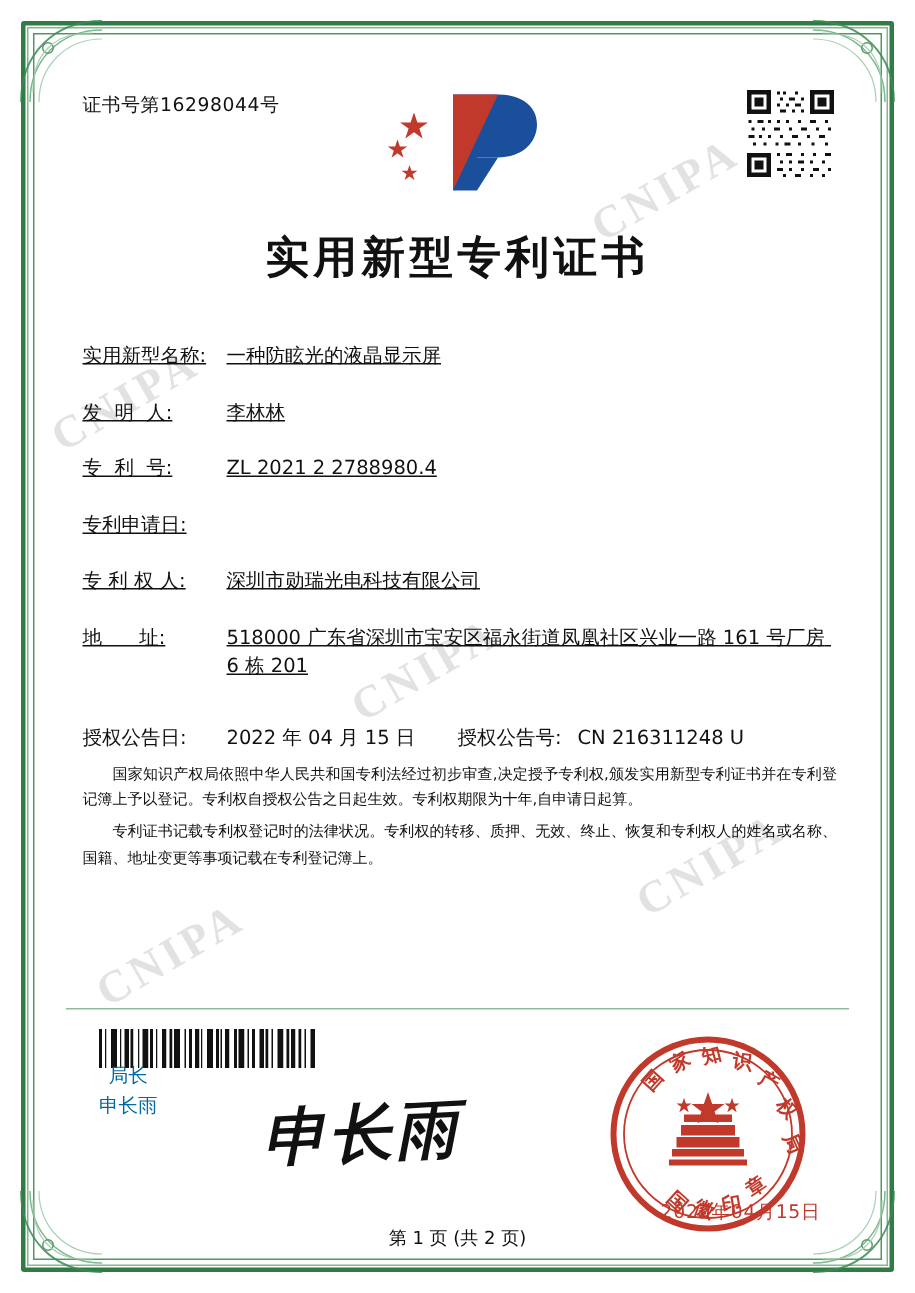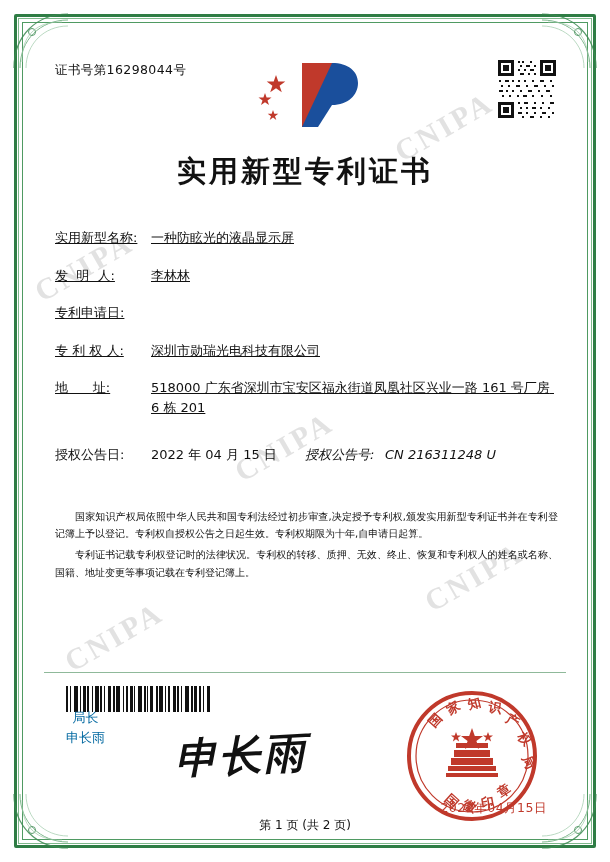--- a/index.html
+++ b/index.html
@@ -116,21 +116,21 @@
     flex: 0 0 auto;
     white-space: pre;
     min-width: 96px;
   }
   .fvalue {
     flex: 1 1 auto;
     white-space: pre-wrap;
   }
   .frow-split { display: flex; margin-bottom: 16px; margin-top: 28px; }
   .half-left { flex: 0 0 250px; display: flex; }
-  .half-right { flex: 1 1 auto; display: flex; font-style: italic; }
+  .half-right { flex: 1 1 auto; display: flex; }
   .half-right .flabel { min-width: 80px; }
 
   
   .paras {
     position: absolute;
     left: 55px; right: 52px; top: 508px;
     font-size: 10px;
     color: #111;
     line-height: 1.72;
     text-align: justify;
@@ -355,20 +355,24 @@
   <div class="fields">
     <div class="frow">
       <span class="flabel">实用新型名称:</span>
       <span class="fvalue">一种防眩光的液晶显示屏</span>
     </div>
     <div class="frow">
       <span class="flabel">发  明  人:</span>
       <span class="fvalue">李林林</span>
     </div>
     <div class="frow">
+      <span class="flabel">专  利  号:</span>
+      <span class="fvalue">ZL 2021 2 2788980.4</span>
+    </div>
+    <div class="frow">
       <span class="flabel">专利申请日:</span>
     </div>
     <div class="frow">
       <span class="flabel">专 利 权 人:</span>
       <span class="fvalue">深圳市勋瑞光电科技有限公司</span>
     </div>
     <div class="frow">
       <span class="flabel">地      址:</span>
       <span class="fvalue">518000 广东省深圳市宝安区福永街道凤凰社区兴业一路 161 号厂房 6 栋 201</span>
     </div>

